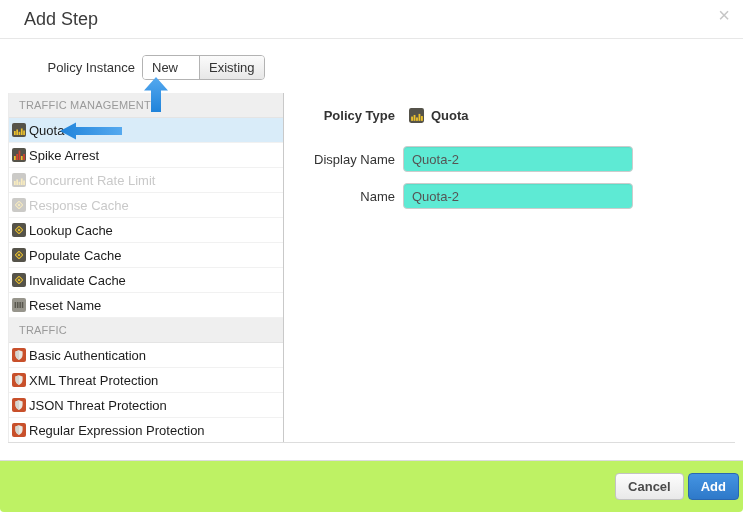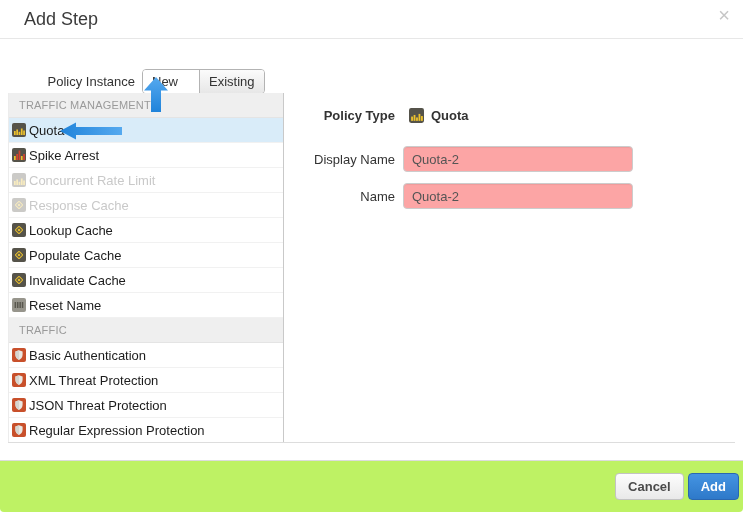--- a/index.html
+++ b/index.html
@@ -6,21 +6,21 @@
   body{
     width:743px;height:512px;position:relative;overflow:hidden;
     background:#fff;font-family:"Liberation Sans","DejaVu Sans",sans-serif;
     -webkit-font-smoothing:antialiased;
   }
   .dlg-title{position:absolute;left:24px;top:9px;font-size:18px;color:#3b3b3b;}
   .dlg-close{position:absolute;right:13px;top:5px;font-size:20px;line-height:20px;color:#c6c6c6;cursor:pointer;}
   .hdr-divider{position:absolute;left:0;right:0;top:38px;border-top:1px solid #e7e7e7;height:0;}
 
   
-  .pi-row{position:absolute;left:0;top:69px;height:25px;display:flex;align-items:center;}
+  .pi-row{position:absolute;left:0;top:55px;height:25px;display:flex;align-items:center;}
   .pi-label{width:135px;text-align:right;font-size:13px;color:#333;}
   .toggle{display:flex;margin-left:7px;border:1px solid #b3b3b3;border-radius:4px;overflow:hidden;height:25px;box-sizing:border-box;background:#fff;gap:12px;}
   .toggle-btn{font-size:13px;color:#333;padding:0 9px;display:flex;align-items:center;cursor:pointer;
     background:linear-gradient(#fbfbfb,#e7e7e7);}
   .toggle-btn.active{background:#fff;}
   .toggle-btn + .toggle-btn{border-left:1px solid #b3b3b3;}
 
   
   .sidebar{position:absolute;left:8px;top:93px;width:276px;height:350px;box-sizing:border-box;
     border-right:1px solid #c9c9c9;border-left:1px solid #ececec;background:#fff;}
@@ -36,21 +36,21 @@
 
   
   .f-row{position:absolute;display:flex;align-items:center;height:26px;}
   .row-ptype{left:284px;top:103px;height:25px;font-weight:bold;}
   .row-dname{left:284px;top:146px;}
   .row-name{left:284px;top:183px;}
   .f-label{width:111px;text-align:right;font-size:13px;color:#333;flex:0 0 auto;}
   .ptype-ico{width:15px;height:15px;margin-left:14px;flex:0 0 auto;}
   .ptype-val{margin-left:7px;font-size:13px;color:#333;}
   .f-input{width:230px;height:26px;box-sizing:border-box;border:1px solid #ccc;border-radius:4px;
-    padding:0 8px;font-size:13px;color:#555;margin-left:8px;background:#fca5a5;
+    padding:0 8px;font-size:13px;color:#555;margin-left:8px;background:#5eead4;
     box-shadow:inset 0 1px 1px rgba(0,0,0,.06);font-family:inherit;outline:none;}
 
   
   .footer{position:absolute;left:0;right:0;top:460px;bottom:0;background:#bef264;border-top:1px solid #dcdcdc;
     display:flex;align-items:center;justify-content:flex-end;padding-right:4px;gap:4px;box-sizing:border-box;
     border-radius:0 0 4px 4px;}
   .btn{height:27px;padding:0 12px;font-size:13px;font-weight:bold;border-radius:4px;display:flex;
     align-items:center;cursor:pointer;box-sizing:border-box;}
   .btn-cancel{background:linear-gradient(#fdfdfd,#e9e9e9);border:1px solid #c3c3c3;color:#4a4a4a;}
   .btn-add{background:linear-gradient(#4494e2,#2e79c9);border:1px solid #2a67b0;color:#fff;}

